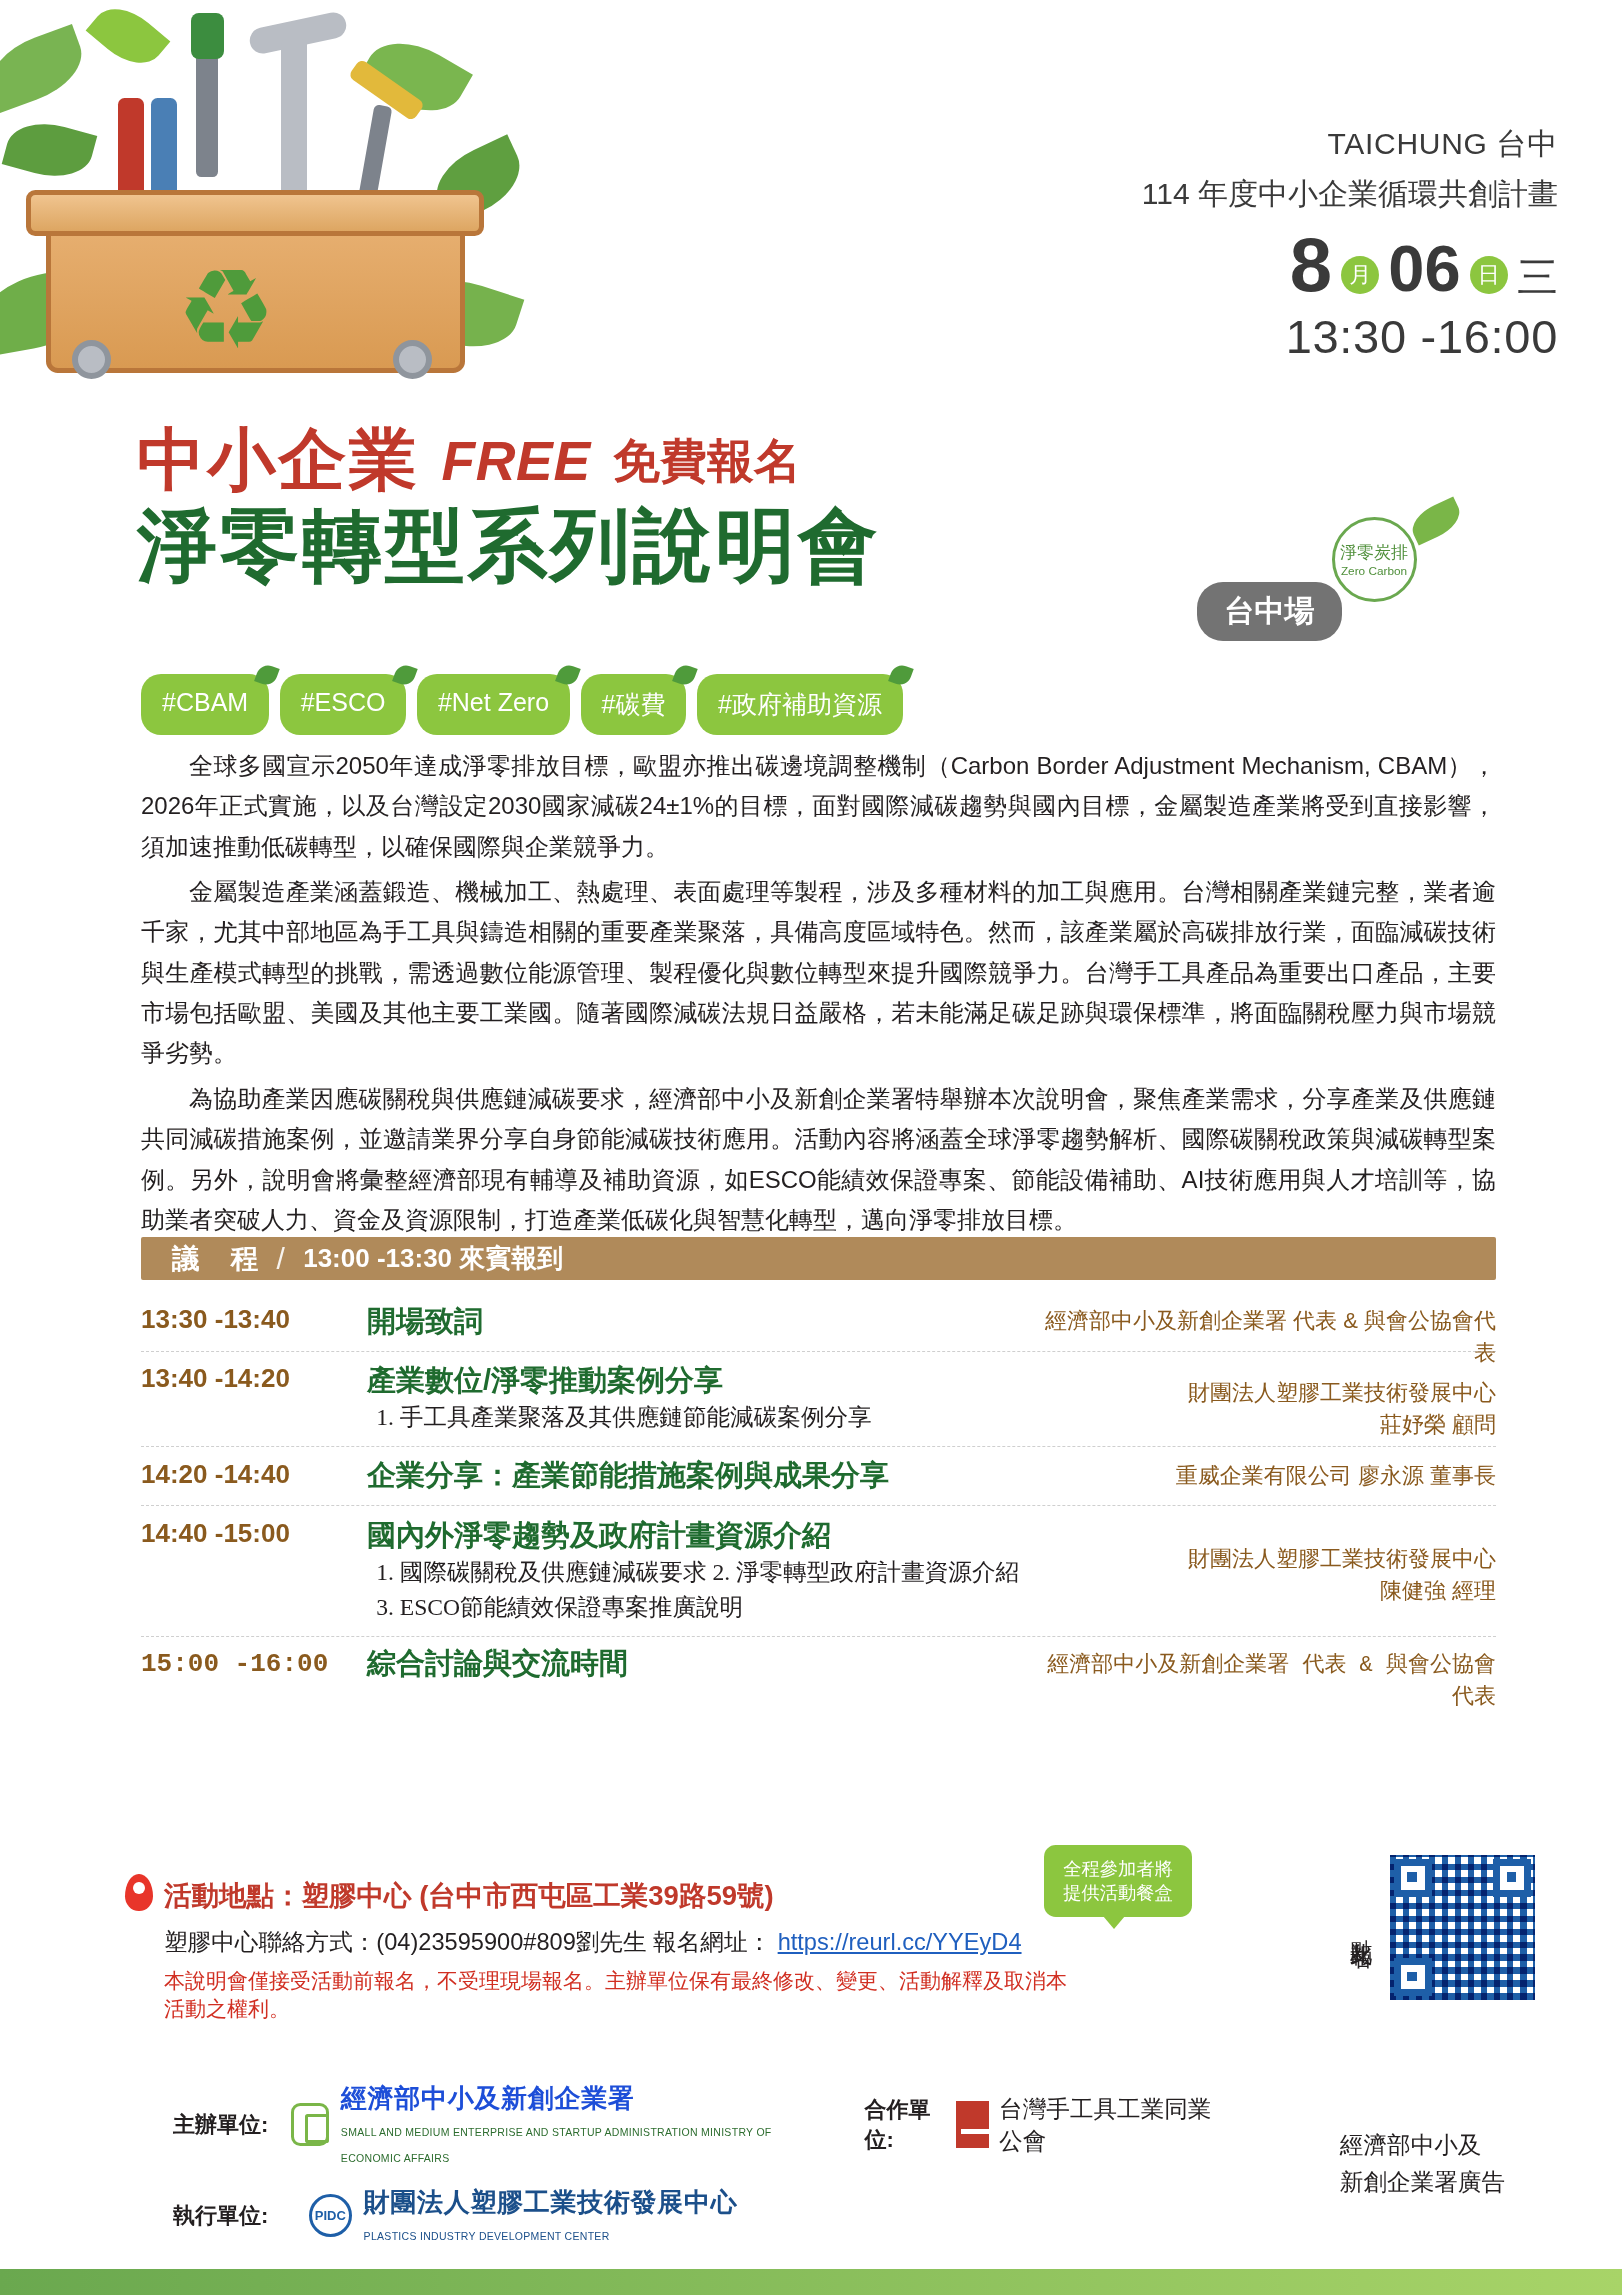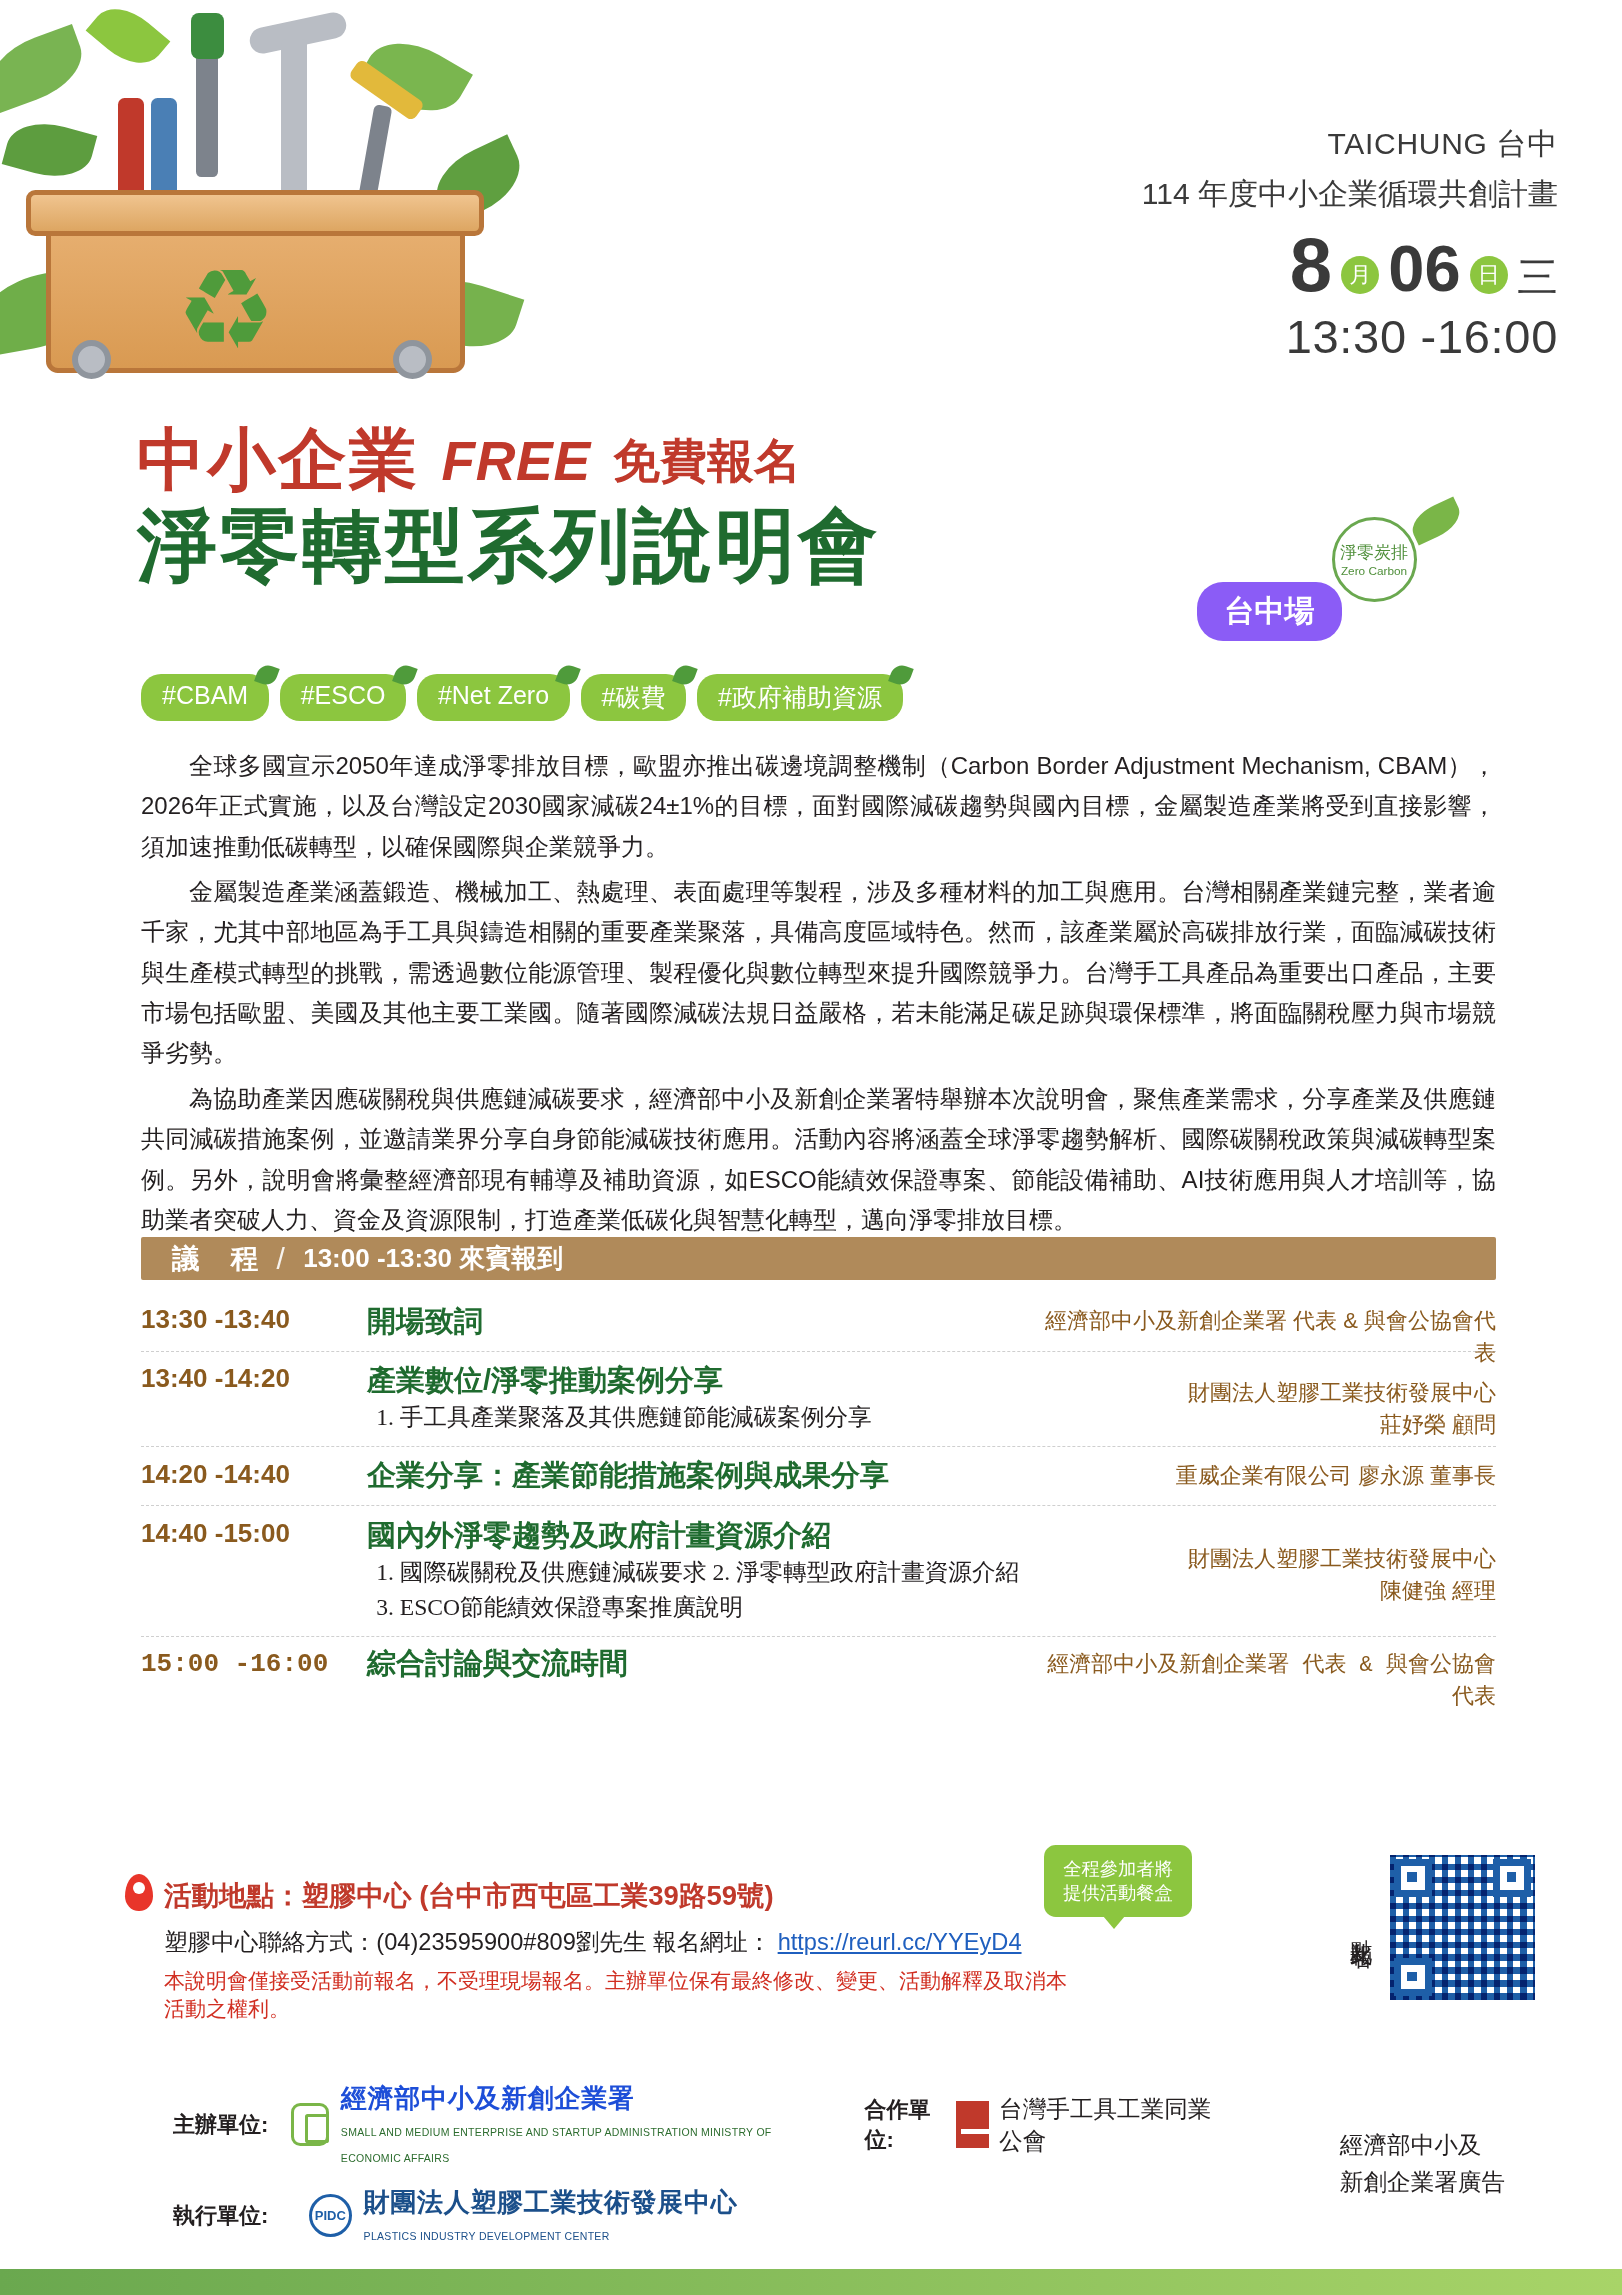--- a/index.html
+++ b/index.html
@@ -152,21 +152,21 @@
     font-size: 80px;
     font-weight: bold;
     color: #1f6b2f;
     letter-spacing: 2.6px;
     line-height: 1.15;
     margin-top: 6.5px;
   }
   .badge-taichung {
     position: absolute;
     left: 1197px; top: 582px;
-    background: #8b5cf6;
+    background: #737373;
     color: #fff;
     font-size: 30px;
     font-weight: bold;
     padding: 9.2px 27.5px;
     border-radius: 26px;
   }
   .zero-carbon {
     position: absolute;
     left: 1325px; top: 510px;
     width: 131px; height: 79px;
@@ -191,21 +191,21 @@
   .pills {
     position: absolute;
     left: 141px; top: 674px;
     display: flex;
     gap: 10.5px;
   }
   .pill {
     background: #8cc63f;
     color: #fff;
     font-size: 25px;
-    padding: 7px 21px;
+    padding: 14px 21px;
     border-radius: 20px;
     position: relative;
   }
   .pill .sprout {
     position: absolute;
     right: -7.9px; top: -9.2px;
     width: 19.6px; height: 19.6px;
     background: #4f9b3b;
     border-radius: 60% 0 60% 0;
     transform: rotate(20deg);

